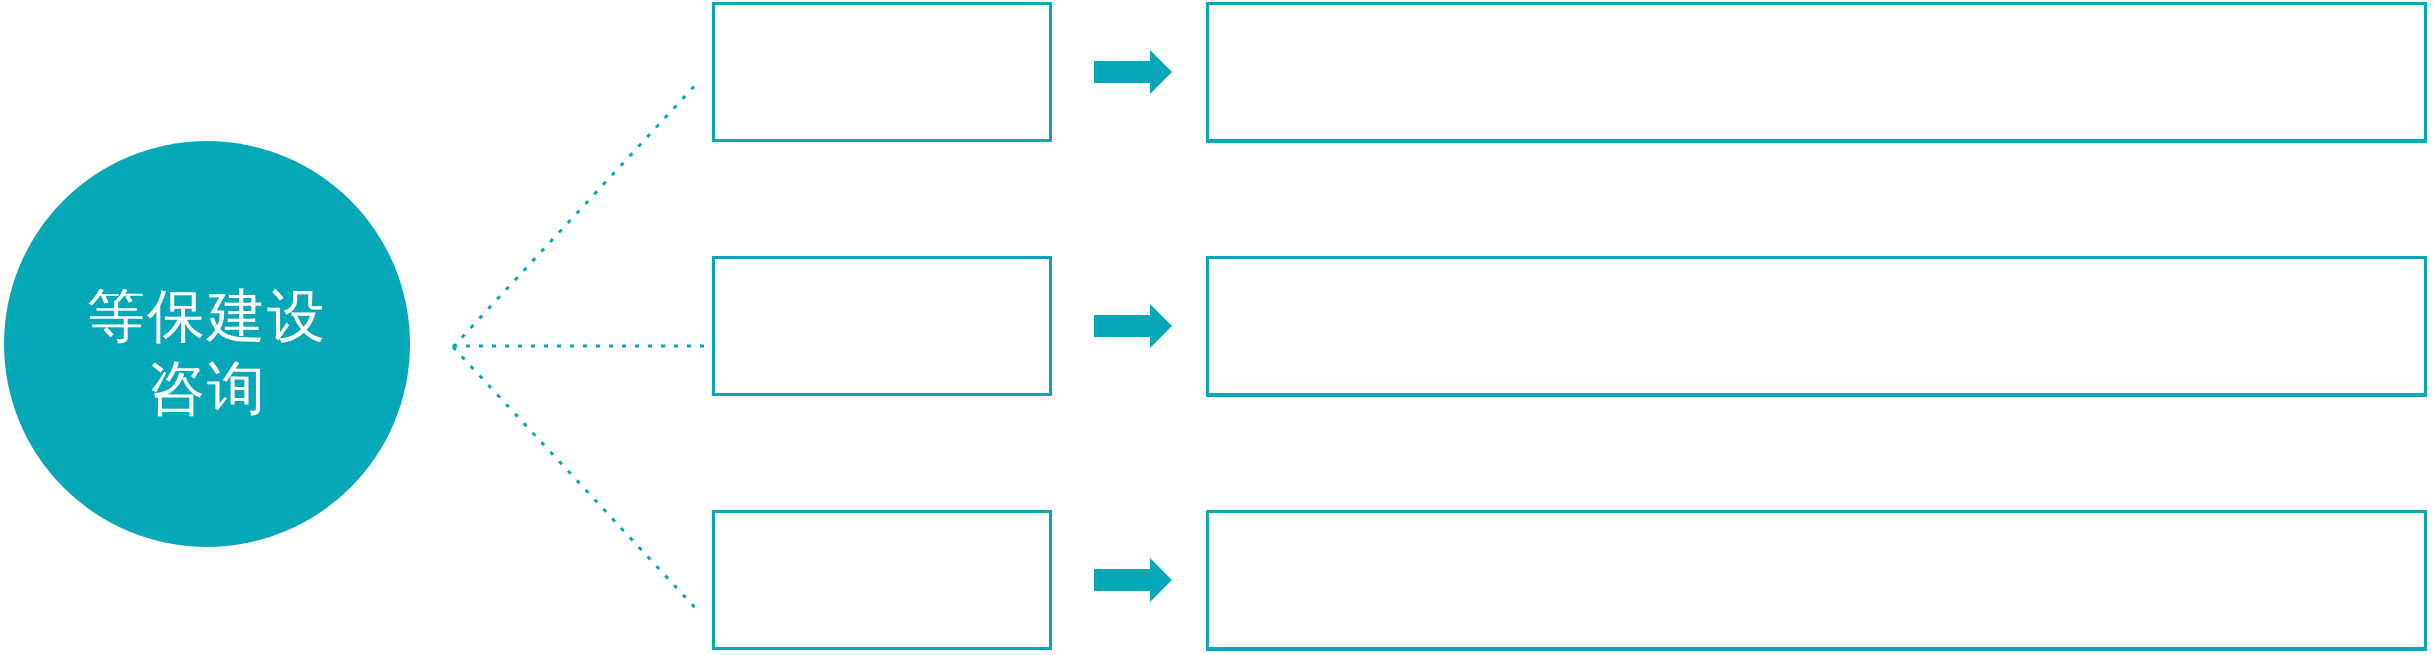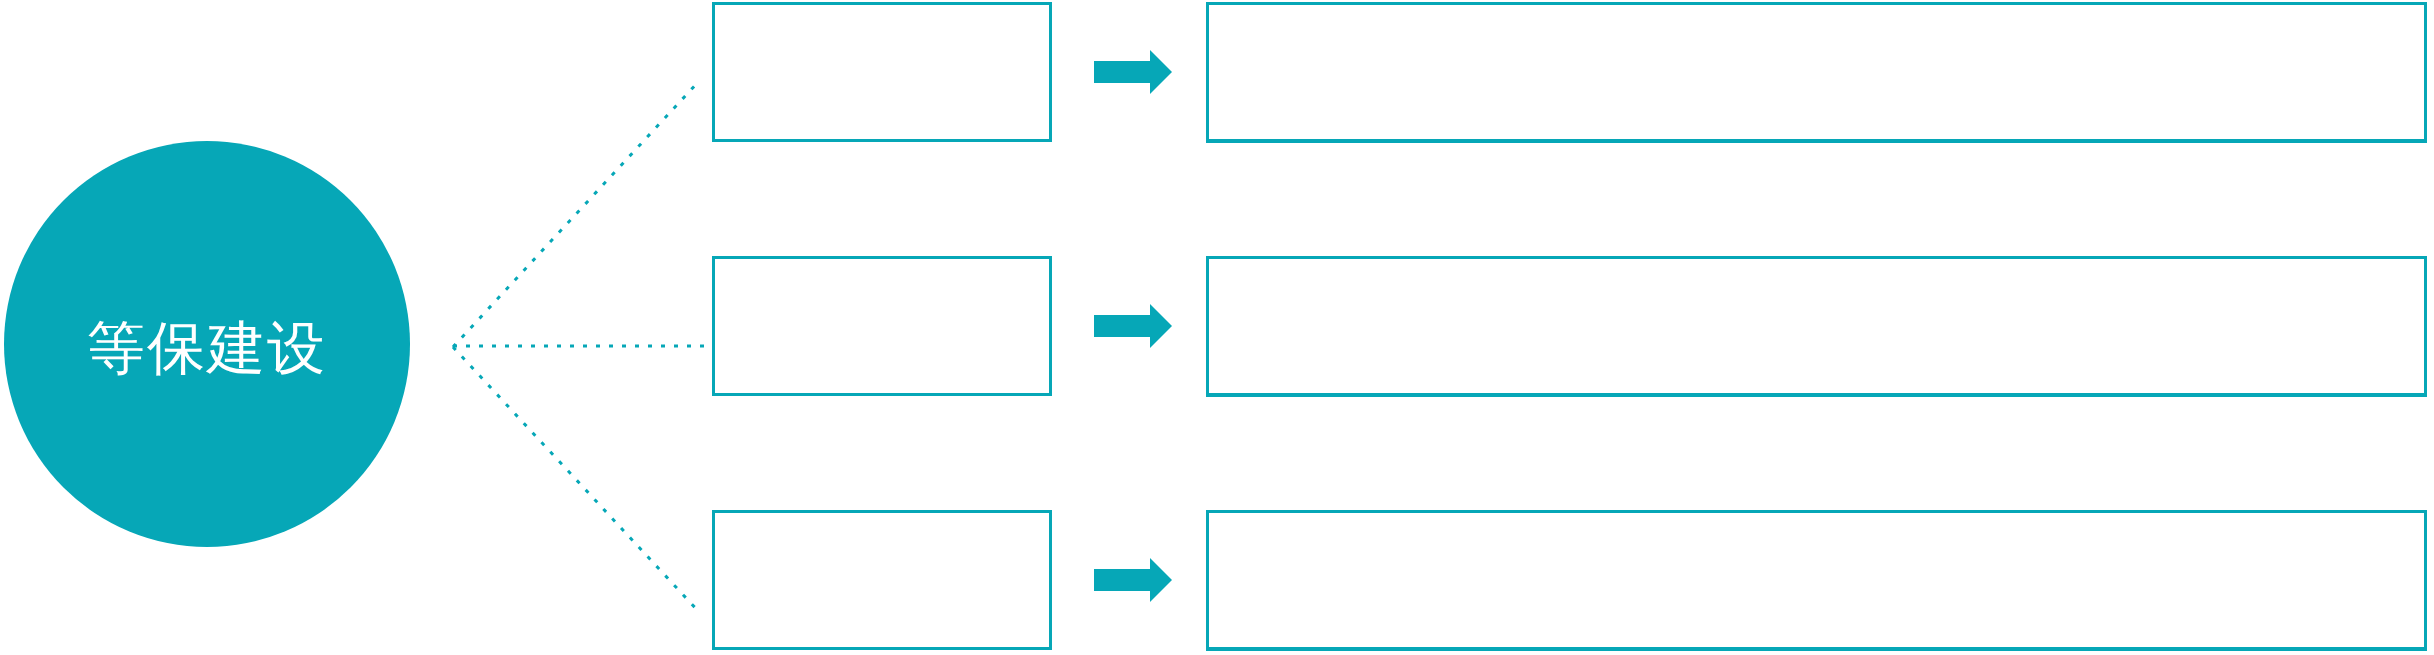--- a/index.html
+++ b/index.html
@@ -7,21 +7,21 @@
     --label-text: #FFFFFF;
     --bg: #FFFFFF;
   }
   * { margin: 0; padding: 0; box-sizing: border-box; }
   html, body { background: var(--bg); }
   .canvas {
     position: relative;
     width: 2434px;
     height: 655px;
     background: var(--bg);
-    font-family: Liberation Mono, monospace;
+    font-family: Liberation Serif, serif;
     overflow: hidden;
   }
   .root-circle {
     position: absolute;
     left: 4px;
     top: 141px;
     width: 406px;
     height: 406px;
     border-radius: 50%;
     background: var(--accent);
@@ -84,20 +84,21 @@
   .arrow polygon { fill: var(--accent); }
 </style>
 </head>
 <body>
 
 <div class="canvas">
 
   <div class="root-circle">
     <div class="label">
       <div>等保建设</div>
+      <div>咨询</div>
     </div>
   </div>
 
   <svg class="connectors" viewBox="0 0 2434 655" xmlns="http://www.w3.org/2000/svg">
     <line x1="453" y1="347" x2="700" y2="80"></line>
     <line x1="453" y1="346" x2="706" y2="346"></line>
     <line x1="453" y1="347" x2="700" y2="613"></line>
   </svg>
 
   <div class="step-box row-1"></div>

